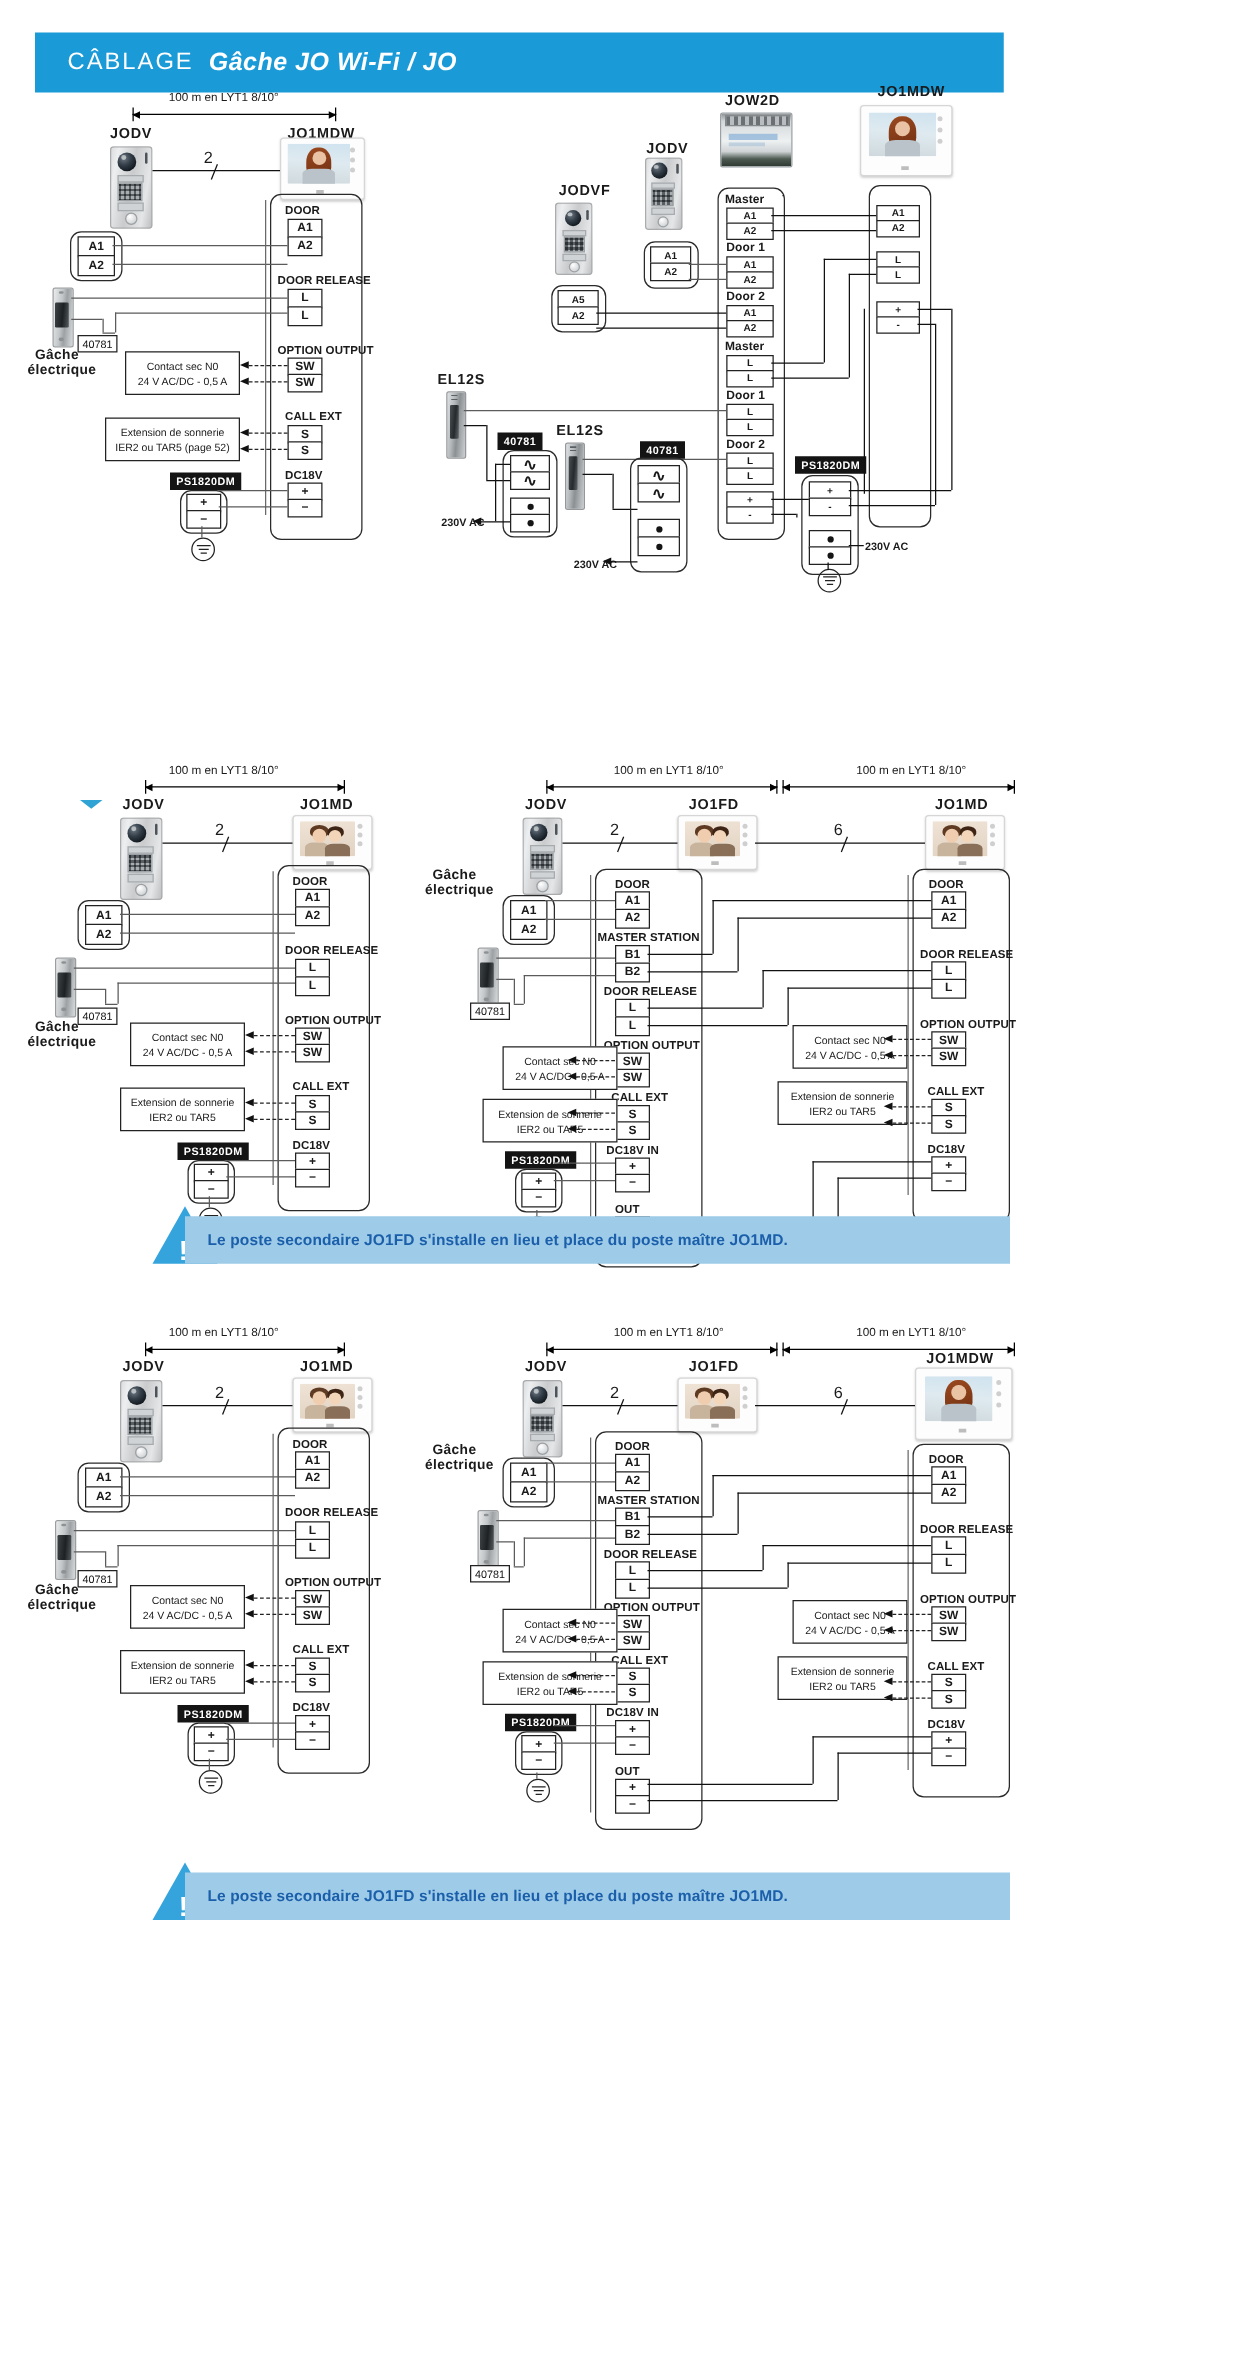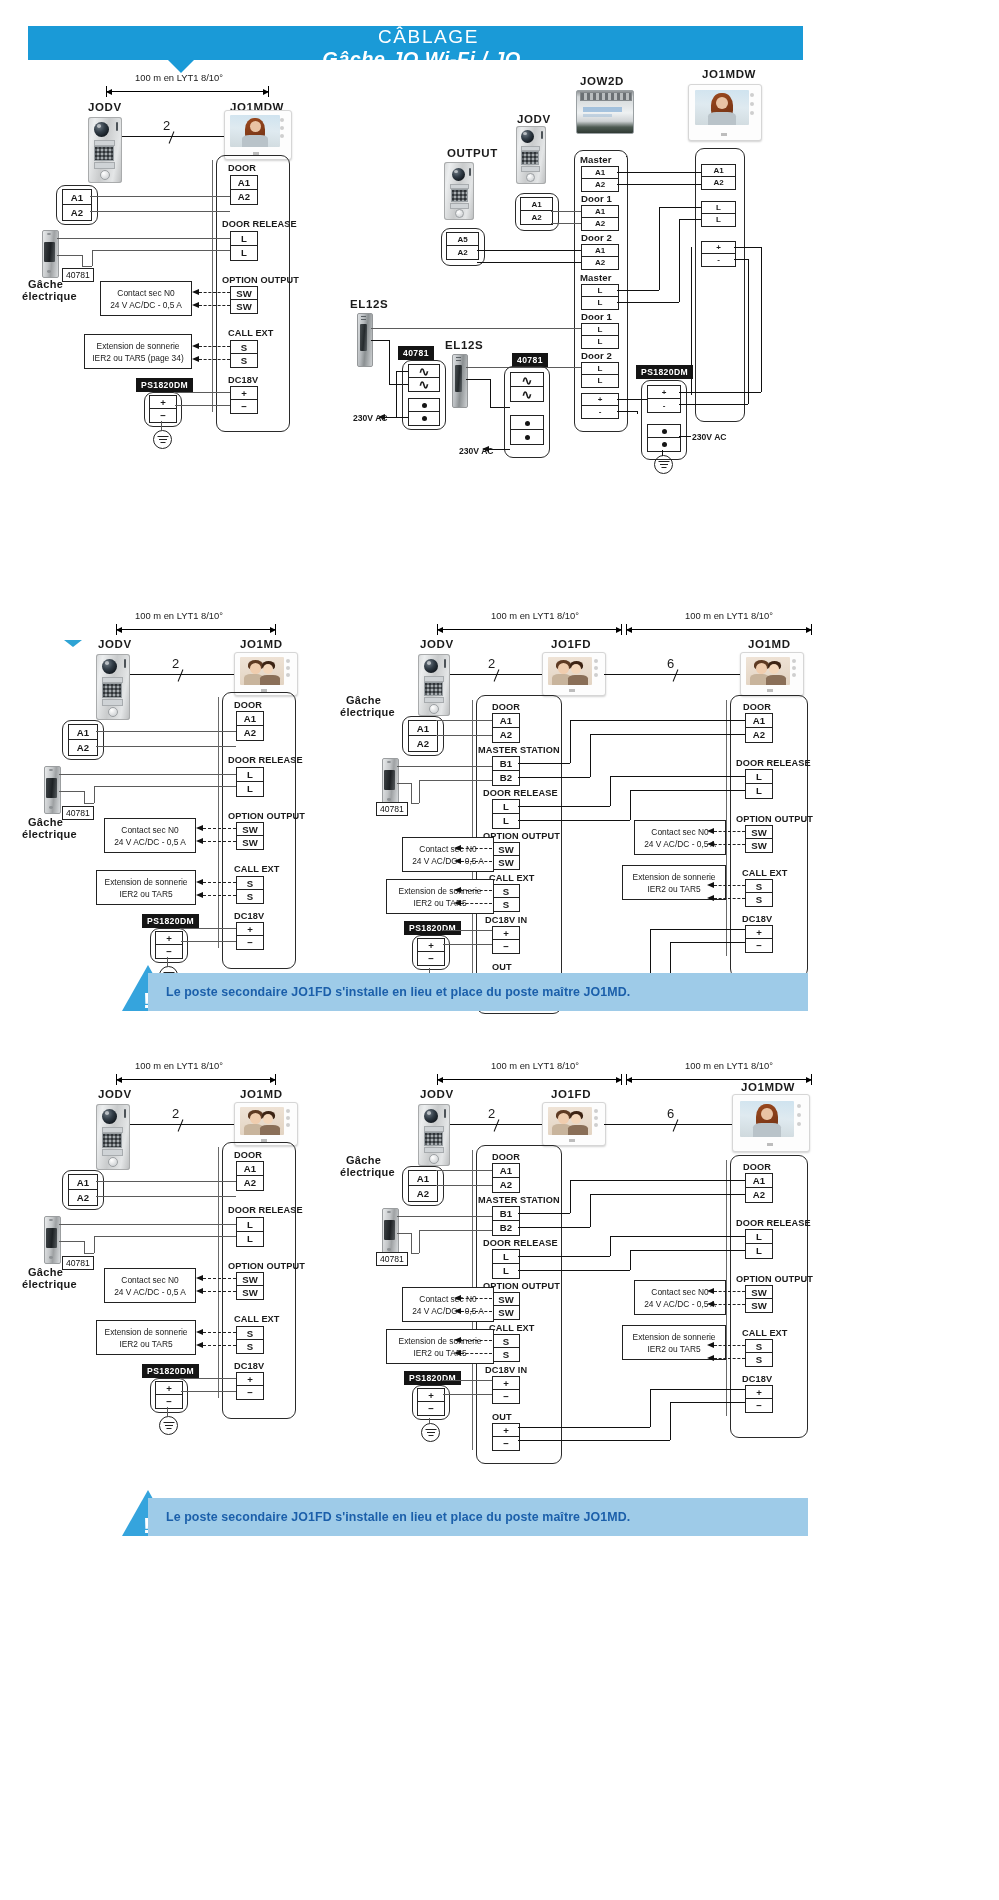--- a/index.html
+++ b/index.html
@@ -7,22 +7,22 @@
   body{
     width:999px;height:1900px;position:relative;overflow:hidden;
     font-family:"Liberation Sans", sans-serif;
     color:#1a1a1a;
     -webkit-font-smoothing:antialiased;
   }
   .page{position:relative;width:999px;height:1900px;}
 
   
   .hdr{
-    position:absolute;left:28px;top:26px;width:775px;height:34px;
-    background:#1a9ad7;display:flex;align-items:center;flex-direction:column;
+    position:absolute;left:28px;top:26px;width:775px;height:48px;
+    background:#1a9ad7;display:flex;align-items:center;
   }
   .hdr-cablage{
     color:#ffffff;font-size:19px;letter-spacing:1.6px;font-weight:400;
     margin-left:26px;
   }
   .hdr-serie{
     color:#ffffff;font-size:20px;font-weight:bold;font-style:italic;
     letter-spacing:0.4px;margin-left:12px;
   }
   .hdr-notch{
@@ -274,21 +274,21 @@
       <span>Contact sec N0</span>
       <span>24 V AC/DC - 0,5 A</span>
     </div>
     <div class="dash" style="left:199px;top:292px;width:31px;"></div>
     <div class="arw-l" style="left:192px;top:289px;"></div>
     <div class="dash" style="left:199px;top:305px;width:31px;"></div>
     <div class="arw-l" style="left:192px;top:302px;"></div>
 
     <div class="cbox" style="left:84px;top:334px;width:106px;height:33px;">
       <span>Extension de sonnerie</span>
-      <span>IER2 ou TAR5 (page 34)</span>
+      <span>IER2 ou TAR5 (page 52)</span>
     </div>
     <div class="dash" style="left:199px;top:346px;width:31px;"></div>
     <div class="arw-l" style="left:192px;top:343px;"></div>
     <div class="dash" style="left:199px;top:359px;width:31px;"></div>
     <div class="arw-l" style="left:192px;top:356px;"></div>
 
     <div class="chip" style="left:136px;top:378px;">PS1820DM</div>
     <div class="tgroup" style="left:144px;top:392px;width:36px;height:33px;"></div>
     <div class="tbox" style="left:149px;top:395px;width:26px;height:13px;">+</div>
     <div class="tbox" style="left:149px;top:408px;width:26px;height:13px;">−</div>
@@ -300,21 +300,21 @@
         <i class="e3"></i>
       </div>
     <div class="w wv" style="left:161px;top:421px;height:9px;"></div>
   </div>
 
   <div class="dg" style="left:340px;top:0;width:659px;height:480px;">
 
     <div class="lbl-dev" style="left:240px;top:75px;">JOW2D</div>
     <div class="lbl-dev" style="left:362px;top:68px;">JO1MDW</div>
     <div class="lbl-dev" style="left:177px;top:113px;">JODV</div>
-    <div class="lbl-dev" style="left:107px;top:147px;">OUTPUT</div>
+    <div class="lbl-dev" style="left:107px;top:147px;">JODVF</div>
 
     <div class="din" style="left:236px;top:90px;width:56px;height:42px;">
       <div class="din-top"></div>
         <div class="din-lbl"></div>
         <div class="din-lbl2"></div>
     </div>
 
     <div class="monitor" style="left:348px;top:84px;width:72px;height:55px;">
       <div class="mon-screen" style="left:6px;top:5px;width:54px;height:35px;">
           <div class="photoA">

